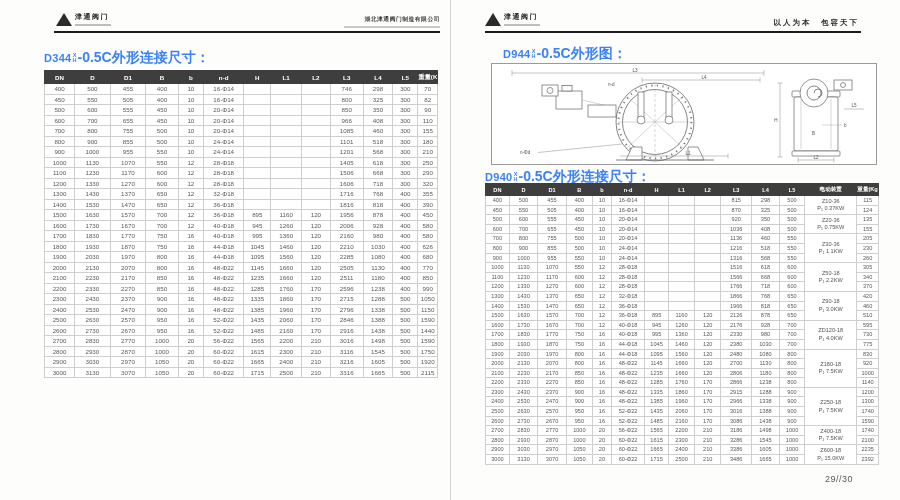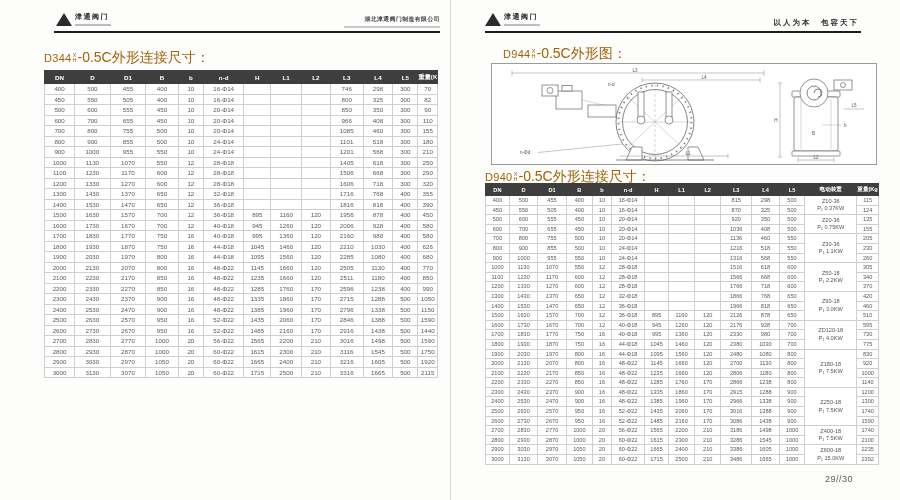--- a/index.html
+++ b/index.html
@@ -22,21 +22,21 @@
   .logo-sub{width:36px;height:2px;background:#bdbdbd;margin-top:2px;}
   .company{position:absolute;right:2px;top:15px;text-align:right;}
   .company-name{font-size:5.8px;color:#3d3d3d;font-weight:bold;letter-spacing:.5px;white-space:nowrap;}
   .company-sub{height:2px;background:#cacaca;width:96px;margin-top:2px;margin-left:auto;}
   .slogan{position:absolute;right:22px;top:18px;font-size:7.5px;font-weight:bold;color:#2e2e2e;letter-spacing:2px;white-space:nowrap;}
   .rule{position:absolute;height:2px;background:#1c1c1c;}
   .page.left .rule{left:14px;right:2px;top:31px;}
   .page.right .rule{left:2px;right:20px;top:31px;}
 
   
-  .sec-title{position:absolute;display:flex;align-items:center;color:#a16207;font-weight:normal;white-space:nowrap;}
+  .sec-title{position:absolute;display:flex;align-items:center;color:#3b82f6;font-weight:bold;white-space:nowrap;}
   .sec-title .model{font-size:11px;letter-spacing:.3px;}
   .sec-title .supsub{display:inline-flex;flex-direction:column;font-size:5.5px;line-height:5.5px;margin:0 1px;text-align:center;}
   .sec-title .supsub i{font-style:normal;}
   .sec-title .suffix{font-size:14px;}
   .page.left .sec-title{left:4px;top:49px;}
   .page.right .sec-title.t1{left:20px;top:45px;}
   .page.right .sec-title.t2{left:2px;top:168px;}
 
   
   table{border-collapse:collapse;table-layout:fixed;background:#fff;position:absolute;}

